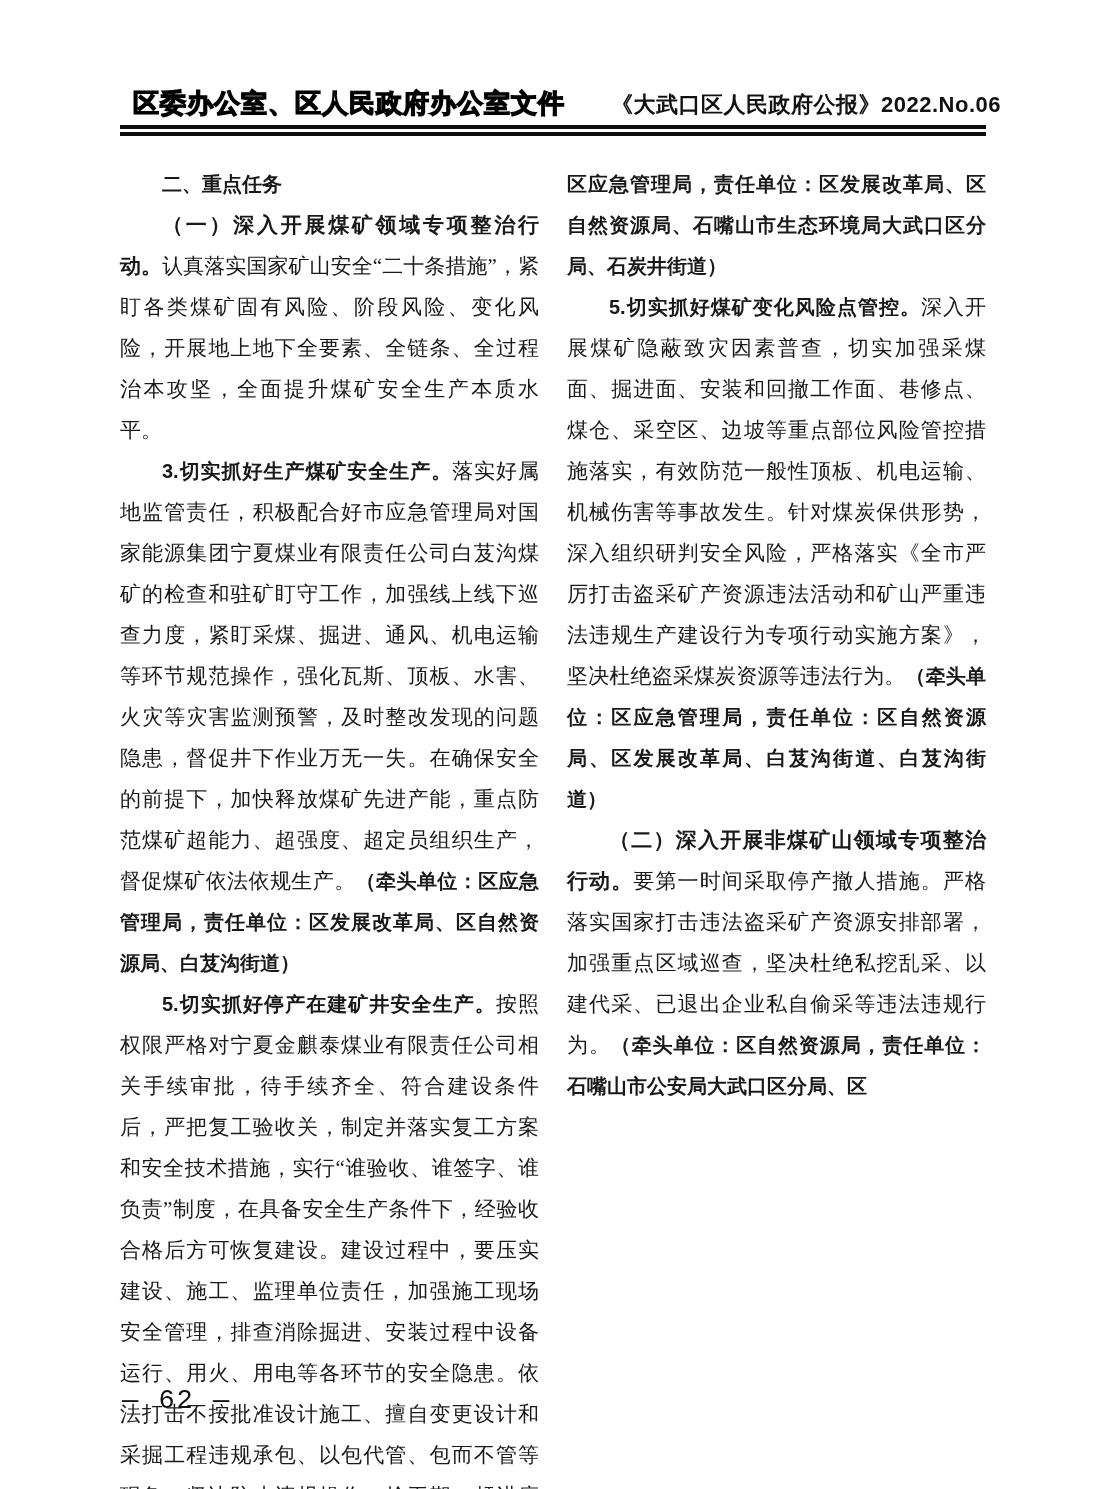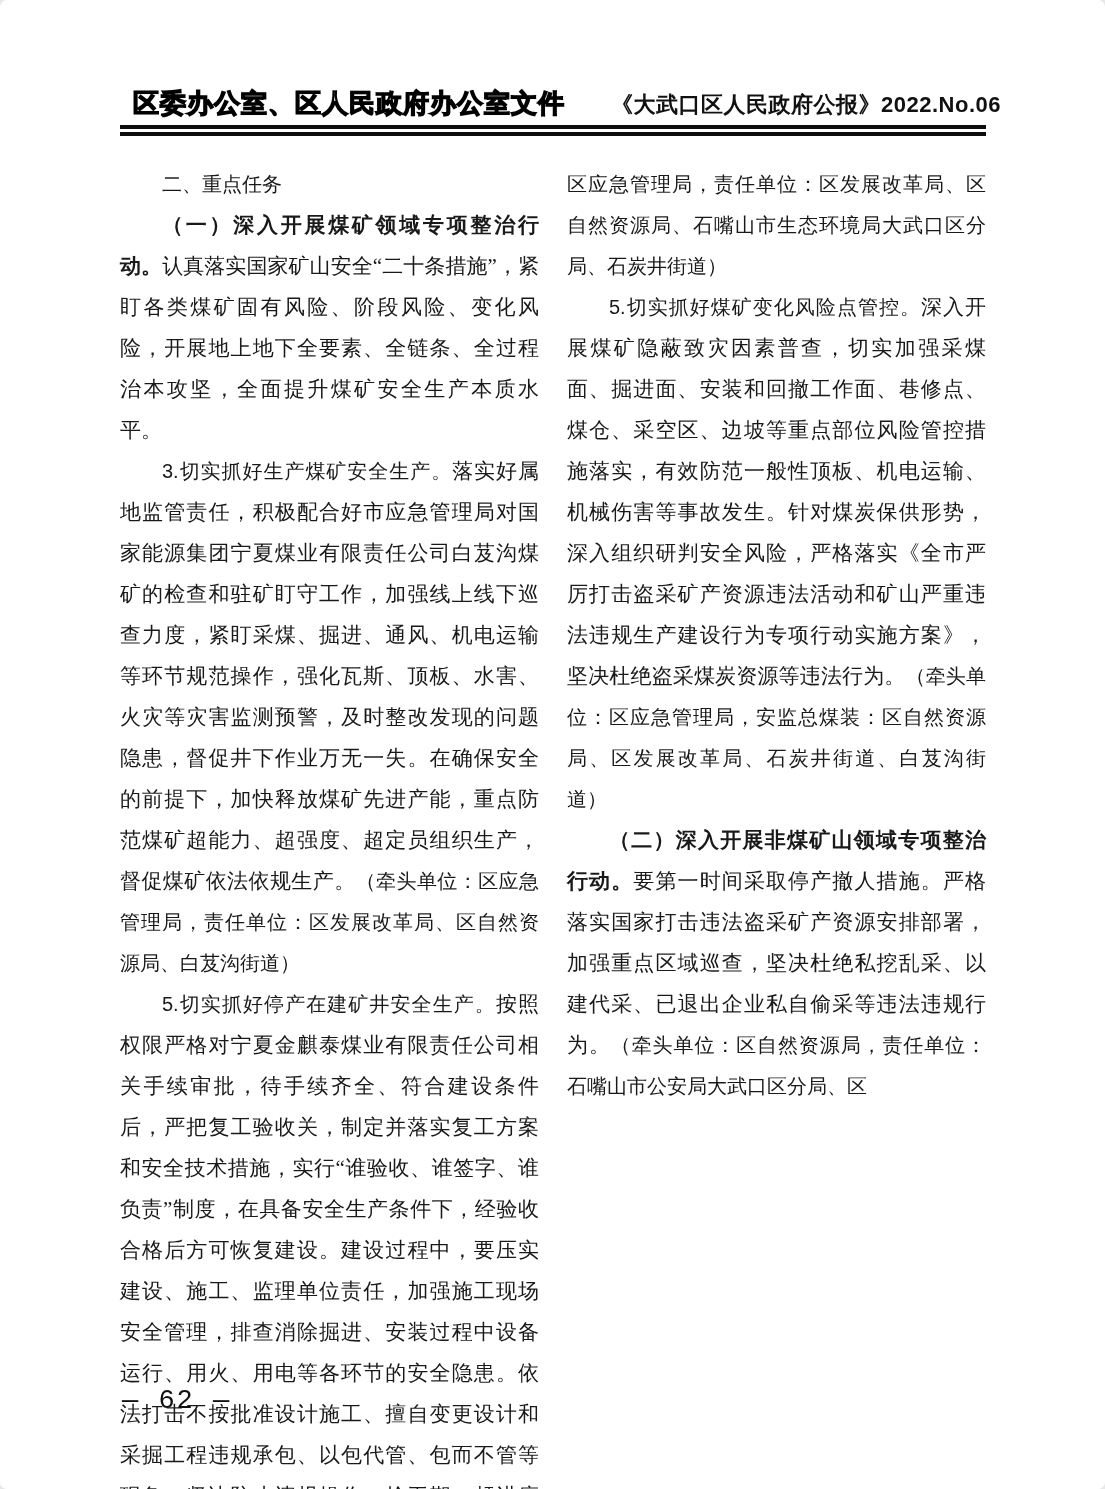--- a/index.html
+++ b/index.html
@@ -5,21 +5,20 @@
   html, body { margin: 0; padding: 0; background: #e8e8e8; }
   .page {
     position: relative;
     width: 1105px;
     height: 1489px;
     margin: 0 auto;
     background: #ffffff;
     overflow: hidden;
     font-family: "Liberation Serif", "DejaVu Serif", serif;
     color: #1a1a1a;
-    border-radius: 7px;
   }
   
   .header-left {
     position: absolute;
     left: 133px;
     top: 86px;
     font-family: "Liberation Sans", "DejaVu Sans", sans-serif;
     font-size: 26px;
     font-weight: 700;
     letter-spacing: 1px;
@@ -58,21 +57,21 @@
     text-align: justify;
     text-justify: inter-ideograph;
     color: #191919;
   }
   .column-left  { left: 120px; }
   .column-right { left: 567px; }
   .para { margin: 0; }
   .para.indent { text-indent: 42px; }
   .run.normal { font-weight: 400; }
   .run.hei {
-    font-weight: 400;
+    font-weight: 700;
     font-family: "Liberation Sans", "DejaVu Sans", sans-serif;
     font-size: 20px;
   }
   .run.kai {
     font-weight: 700;
     font-size: 21px;
   }
   
   .footer {
     position: absolute;
@@ -99,19 +98,19 @@
 
   <div class="column column-left">
       <p class="para indent"><span class="run hei">二、重点任务</span></p>
       <p class="para indent"><span class="run kai">（一）深入开展煤矿领域专项整治行动。</span><span class="run normal">认真落实国家矿山安全“二十条措施”，紧盯各类煤矿固有风险、阶段风险、变化风险，开展地上地下全要素、全链条、全过程治本攻坚，全面提升煤矿安全生产本质水平。</span></p>
       <p class="para indent"><span class="run hei">3.切实抓好生产煤矿安全生产。</span><span class="run normal">落实好属地监管责任，积极配合好市应急管理局对国家能源集团宁夏煤业有限责任公司白芨沟煤矿的检查和驻矿盯守工作，加强线上线下巡查力度，紧盯采煤、掘进、通风、机电运输等环节规范操作，强化瓦斯、顶板、水害、火灾等灾害监测预警，及时整改发现的问题隐患，督促井下作业万无一失。在确保安全的前提下，加快释放煤矿先进产能，重点防范煤矿超能力、超强度、超定员组织生产，督促煤矿依法依规生产。</span><span class="run hei">（牵头单位：区应急管理局，责任单位：区发展改革局、区自然资源局、白芨沟街道）</span></p>
       <p class="para indent"><span class="run hei">5.切实抓好停产在建矿井安全生产。</span><span class="run normal">按照权限严格对宁夏金麒泰煤业有限责任公司相关手续审批，待手续齐全、符合建设条件后，严把复工验收关，制定并落实复工方案和安全技术措施，实行“谁验收、谁签字、谁负责”制度，在具备安全生产条件下，经验收合格后方可恢复建设。建设过程中，要压实建设、施工、监理单位责任，加强施工现场安全管理，排查消除掘进、安装过程中设备运行、用火、用电等各环节的安全隐患。依法打击不按批准设计施工、擅自变更设计和采掘工程违规承包、以包代管、包而不管等现象，坚决防止违规操作、抢工期、赶进度造成安全隐患风险。 </span></p>
     </div>
 
   <div class="column column-right">
       <p class="para"><span class="run hei">区应急管理局，责任单位：区发展改革局、区自然资源局、石嘴山市生态环境局大武口区分局、石炭井街道）</span></p>
-      <p class="para indent"><span class="run hei">5.切实抓好煤矿变化风险点管控。</span><span class="run normal">深入开展煤矿隐蔽致灾因素普查，切实加强采煤面、掘进面、安装和回撤工作面、巷修点、煤仓、采空区、边坡等重点部位风险管控措施落实，有效防范一般性顶板、机电运输、机械伤害等事故发生。针对煤炭保供形势，深入组织研判安全风险，严格落实《全市严厉打击盗采矿产资源违法活动和矿山严重违法违规生产建设行为专项行动实施方案》，坚决杜绝盗采煤炭资源等违法行为。</span><span class="run hei">（牵头单位：区应急管理局，安监总煤装：区自然资源局、区发展改革局、石炭井街道、白芨沟街道）</span></p>
+      <p class="para indent"><span class="run hei">5.切实抓好煤矿变化风险点管控。</span><span class="run normal">深入开展煤矿隐蔽致灾因素普查，切实加强采煤面、掘进面、安装和回撤工作面、巷修点、煤仓、采空区、边坡等重点部位风险管控措施落实，有效防范一般性顶板、机电运输、机械伤害等事故发生。针对煤炭保供形势，深入组织研判安全风险，严格落实《全市严厉打击盗采矿产资源违法活动和矿山严重违法违规生产建设行为专项行动实施方案》，坚决杜绝盗采煤炭资源等违法行为。</span><span class="run hei">（牵头单位：区应急管理局，责任单位：区自然资源局、区发展改革局、白芨沟街道、白芨沟街道）</span></p>
       <p class="para indent"><span class="run kai">（二）深入开展非煤矿山领域专项整治行动。</span><span class="run normal">要第一时间采取停产撤人措施。严格落实国家打击违法盗采矿产资源安排部署，加强重点区域巡查，坚决杜绝私挖乱采、以建代采、已退出企业私自偷采等违法违规行为。</span><span class="run hei">（牵头单位：区自然资源局，责任单位：石嘴山市公安局大武口区分局、区</span></p>
     </div>
 
   <div class="footer">— 62 —</div>
 
 </div>
 
 </body></html>

